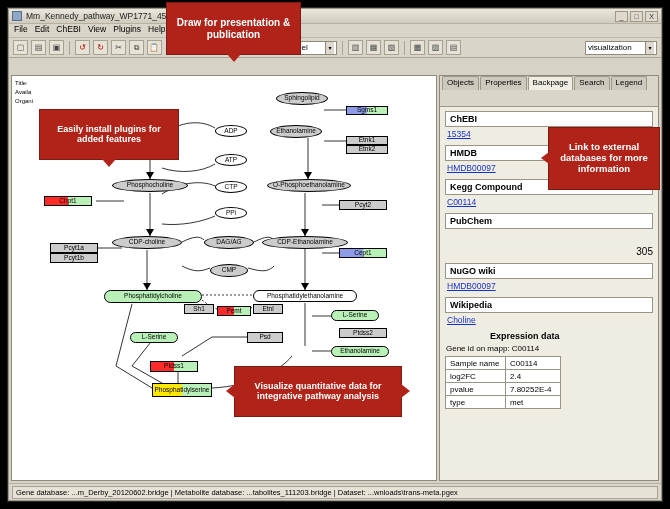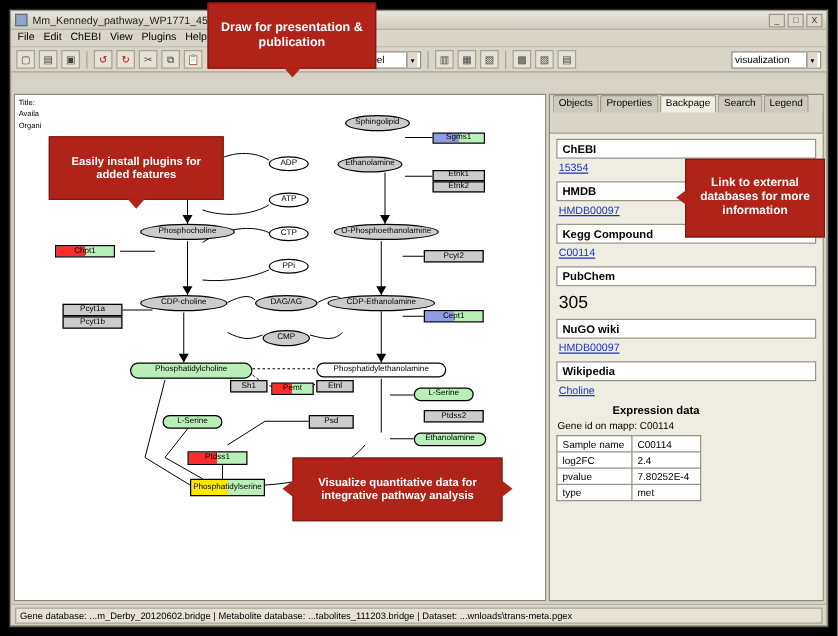--- a/index.html
+++ b/index.html
@@ -82,21 +82,21 @@
   .tab.active { background:#f0ede3; font-weight:normal; }
   .side-body {
     flex:1; background:#efece2; border-top:1px solid #9d9888;
     overflow:hidden; padding:4px 5px; position:relative;
   }
   .field-box {
     background:#fff; border:1px solid #9a9486; padding:2px 4px;
     font-weight:bold; font-size:9px; margin-bottom:2px;
   }
   .link { color:#1635c8; text-decoration:underline; font-size:8.5px; margin:0 0 6px 2px; }
-  .plain { font-size:14px; margin:4px 0 6px 2px; }
+  .plain { font-size:10px; margin:17px 0 6px 2px;text-align:right; }
   .section-title { font-weight:bold; font-size:9px; margin:4px 0 3px 1px;padding-left:44px; }
   .gene-line { font-size:8px; margin:1px 0 3px 1px; }
   table.expr { border-collapse:collapse; font-size:8px; }
   table.expr td {
     border:1px solid #9a9486; background:#fff; padding:1px 4px; height:13px;
     white-space:nowrap;
   }
   table.expr td.k { width:60px; }
   table.expr td.v { width:55px; }
   

